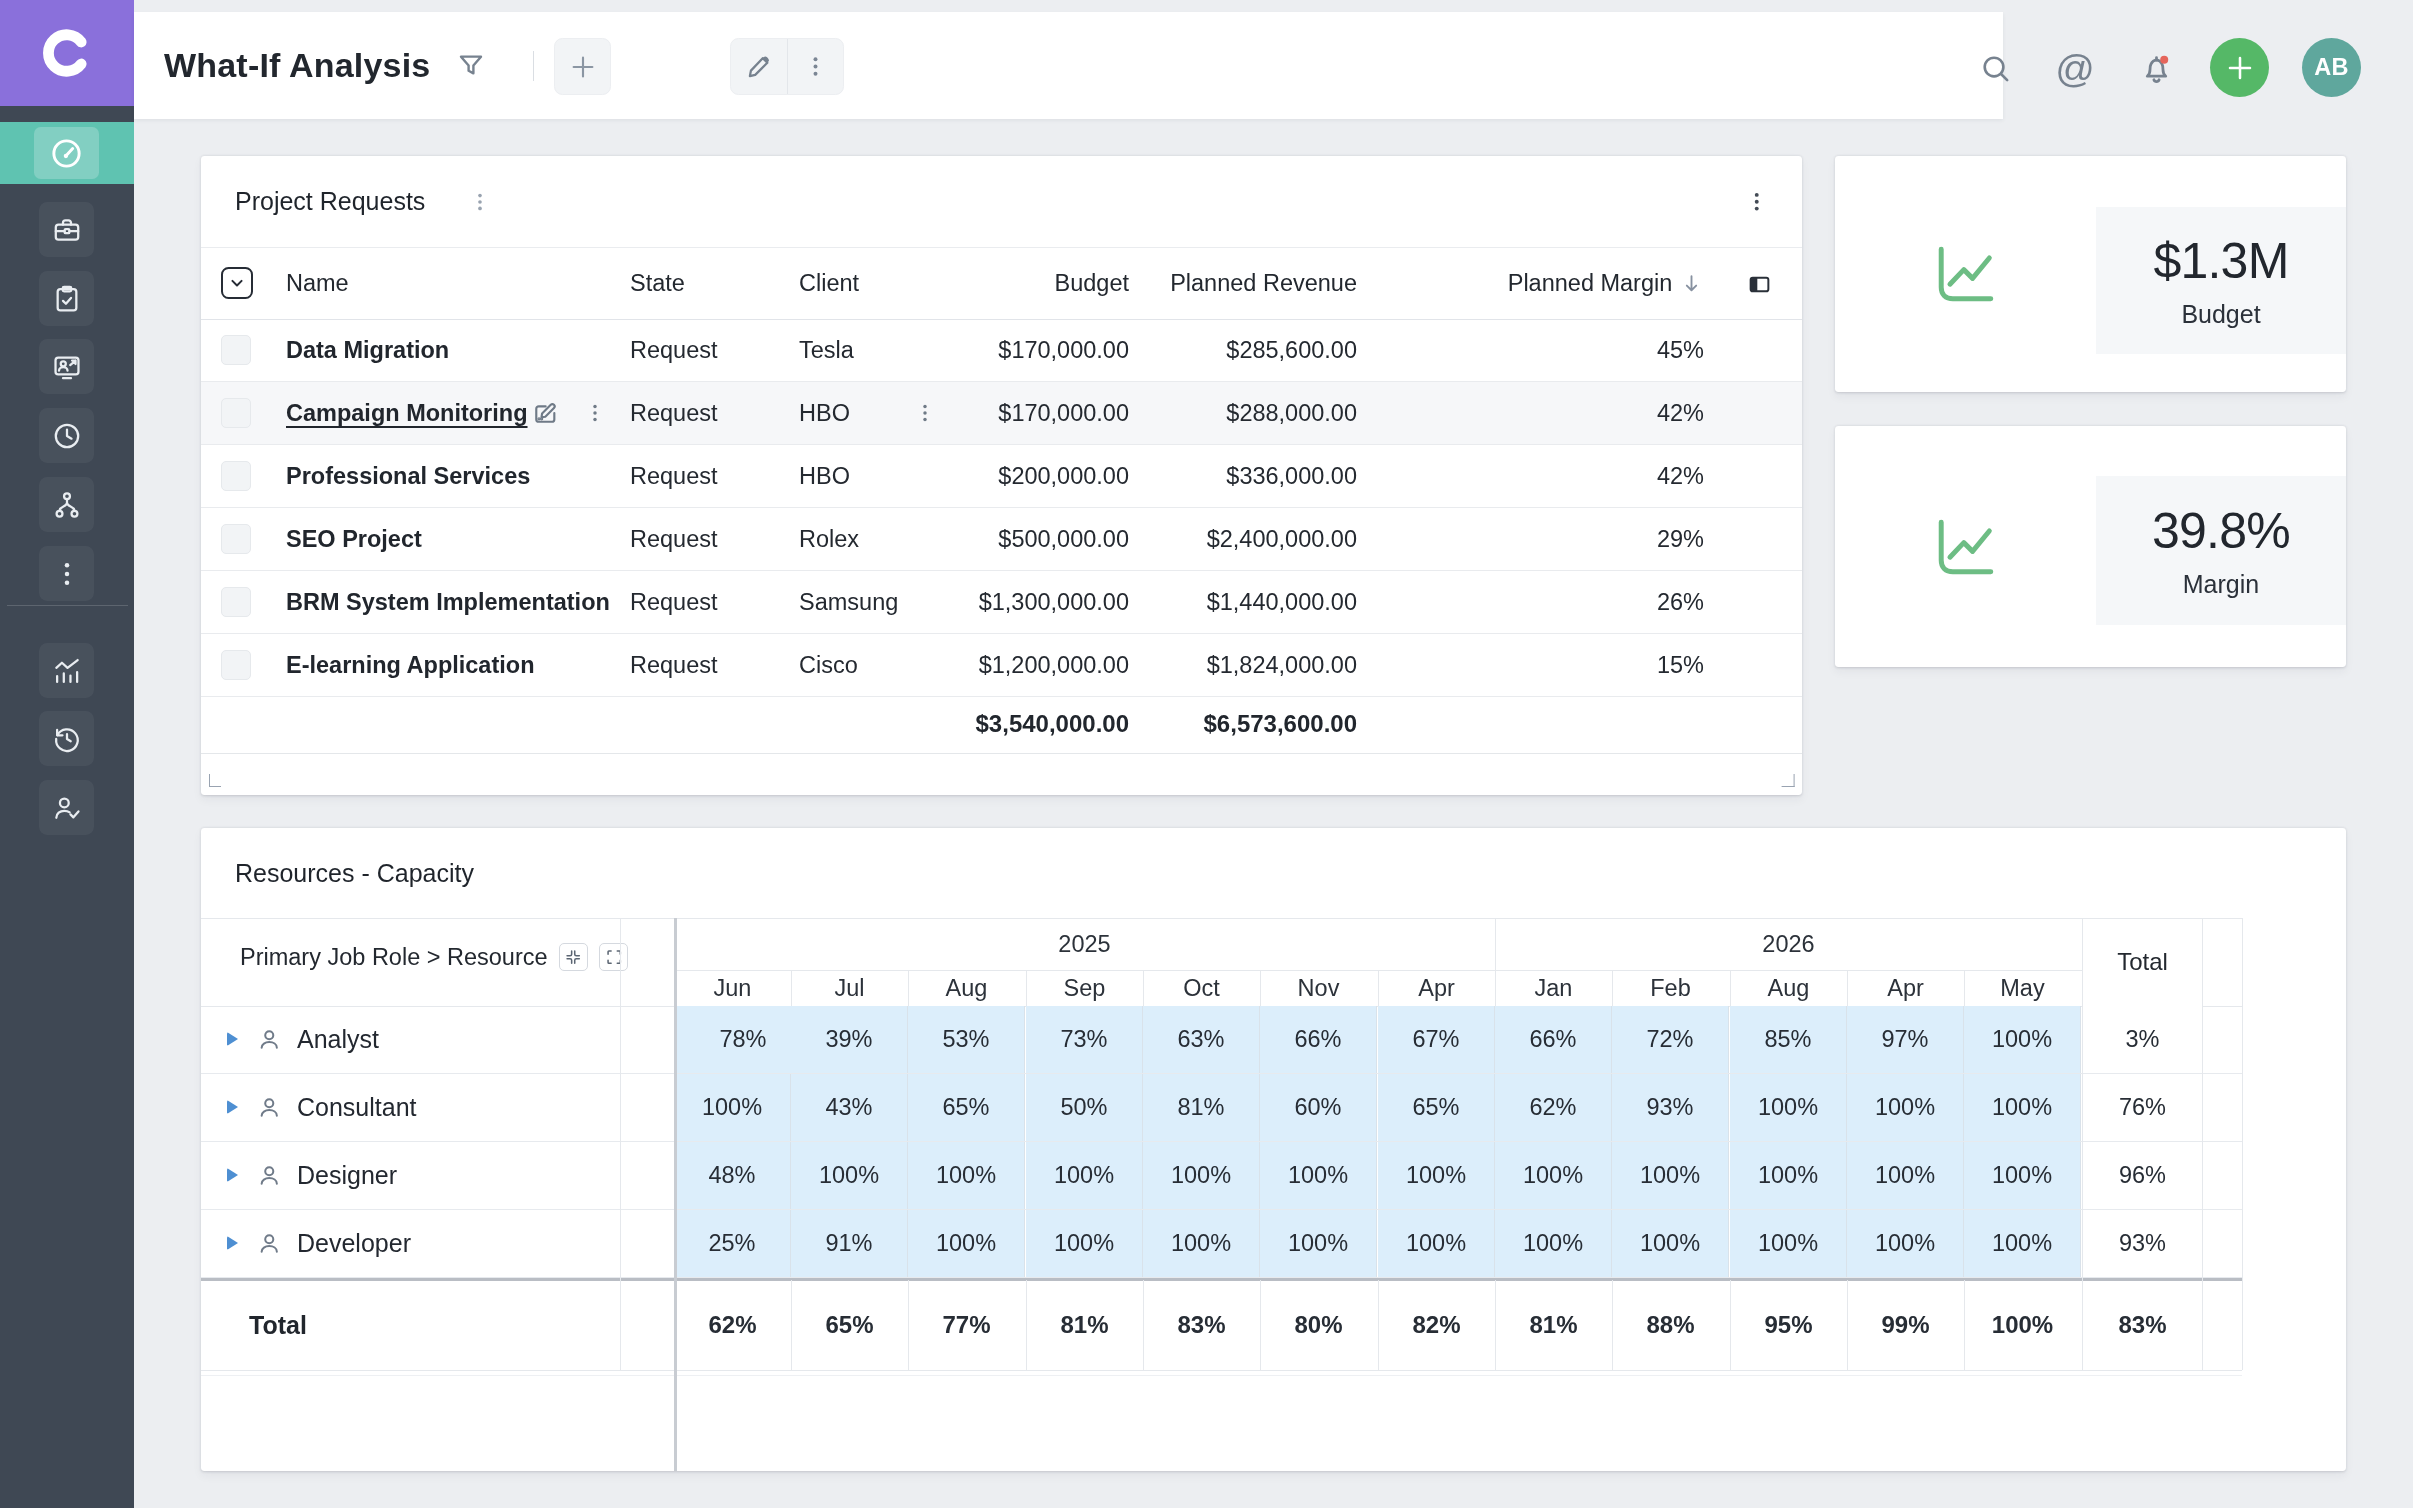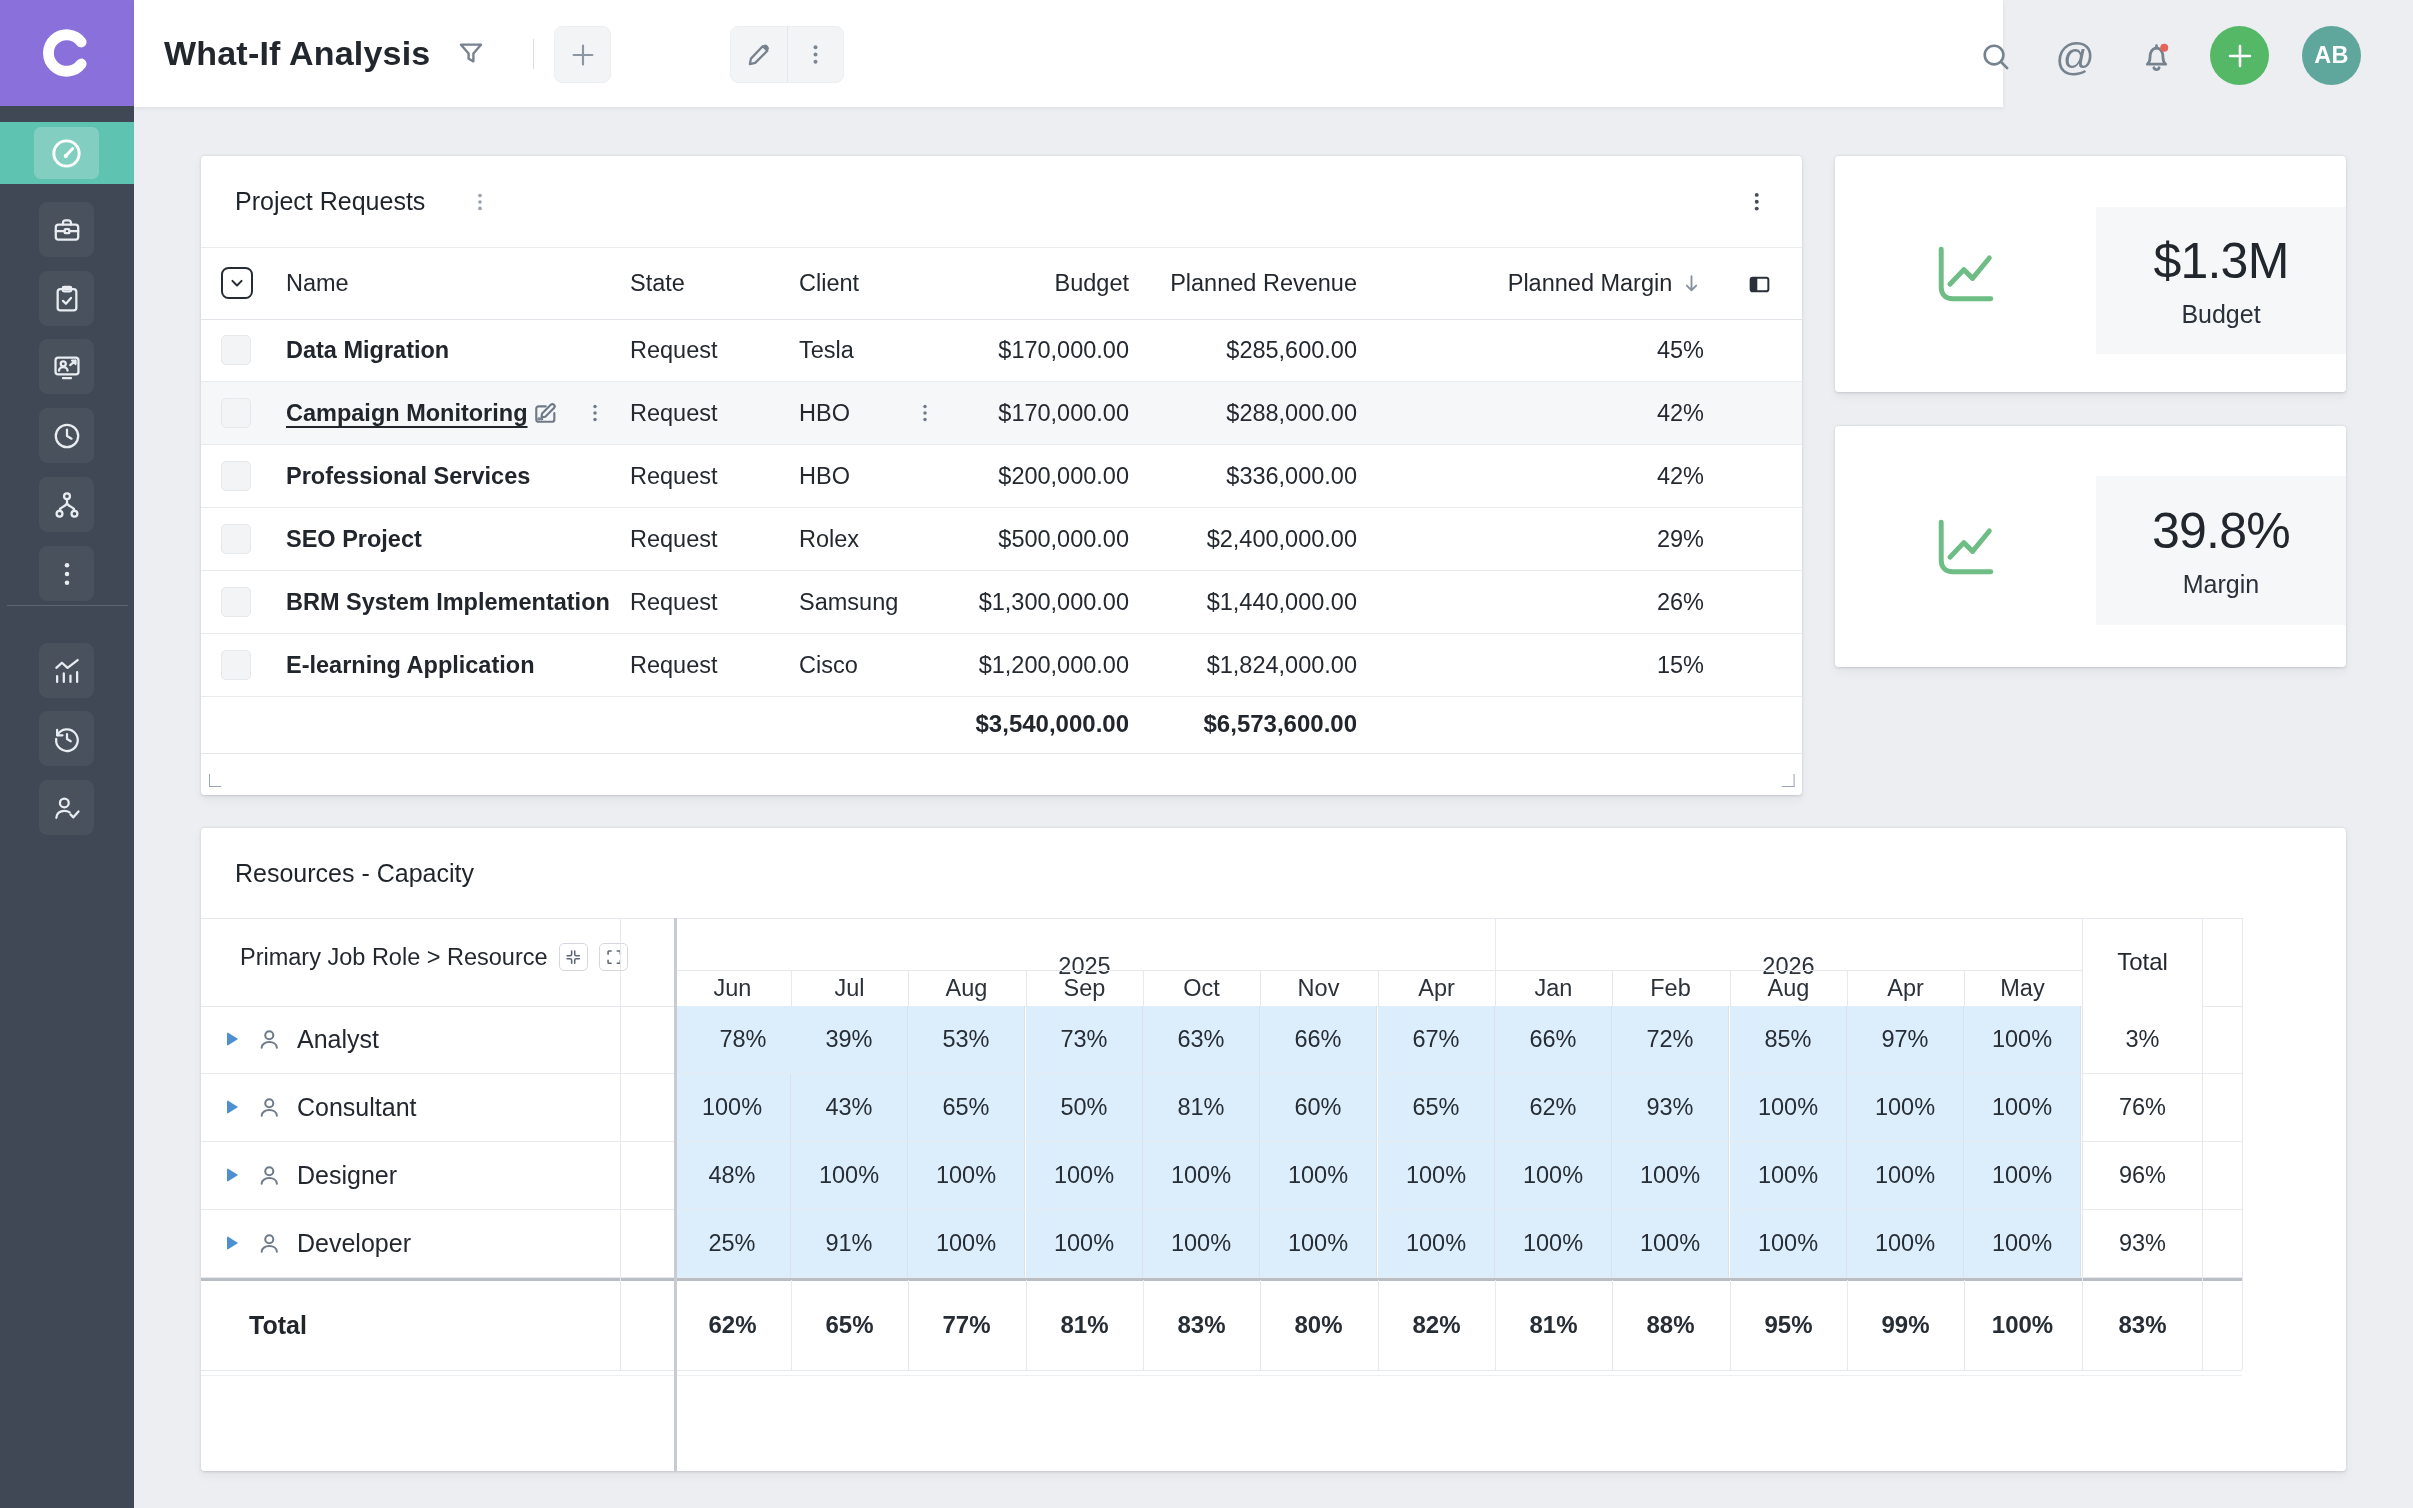--- a/index.html
+++ b/index.html
@@ -9,21 +9,21 @@
 
   
   #sidebar { left:0; top:0; width:134px; height:1508px; background:#3f4854; }
   #logo-block { left:0; top:0; width:134px; height:106px; background:#8a70db; display:flex; align-items:center; justify-content:center; }
   .nav-active-strip { left:0; top:122px; width:134px; height:62px; background:#5fc3b1; }
   .nav-active-inner { left:34px; top:127px; width:65px; height:52px; background:#82cfc2; border-radius:6.7px; display:flex; align-items:center; justify-content:center; }
   .nav-btn { width:55px; height:55px; left:39px; border-radius:8.4px; background:rgba(255,255,255,0.05); display:flex; align-items:center; justify-content:center; }
   .side-divider { left:6.7px; top:605px; width:121px; height:0.8px; background:rgba(255,255,255,0.16); }
 
   
-  #topbar { left:134px; top:0; width:1869px; height:107px; background:#ffffff; box-shadow:0 1.7px 4.2px rgba(30,40,55,0.07); z-index:5; }
+  #topbar { left:134px; top:12px; width:1869px; height:107px; background:#ffffff; box-shadow:0 1.7px 4.2px rgba(30,40,55,0.07); z-index:5; }
   #page-title { left:30px; top:0; height:107px; display:flex; align-items:center; font-size:34px; font-weight:700; color:#22272e; letter-spacing:0.2px; }
   #filter-btn { left:318px; top:35px; width:37px; height:37px; display:flex; align-items:center; justify-content:center; }
   #tb-divider { left:399px; top:39px; width:0.8px; height:30px; background:#dadee3; }
   .tb-btn { top:26px; width:57px; height:57px; background:#f2f4f6; border:0.8px solid #eceef1; border-radius:8.4px; display:flex; align-items:center; justify-content:center; }
   #add-btn { left:420px; }
   #edit-group { left:596px; top:26px; width:114px; height:57px; background:#f2f4f6; border:0.8px solid #eceef1; border-radius:8.4px; display:flex; }
   #edit-group .half { width:57px; height:55px; display:flex; align-items:center; justify-content:center; }
   #edit-group .half + .half { border-left:0.8px solid #e3e6ea; }
   .tb-right-icon { top:34px; width:44px; height:44px; display:flex; align-items:center; justify-content:center; }
   #search-btn { left:1839px; }
@@ -81,21 +81,21 @@
   .kpi-value { font-size:50px; font-weight:400; color:#22272e; letter-spacing:-0.8px; }
   .kpi-label { font-size:25px; color:#2b313a; margin-top:10px; }
 
   
   #cap-title { left:34px; top:0; height:90px; display:flex; align-items:center; }
   #cap-grid { left:0; top:90px; width:2041px; height:553px; font-size:23.5px; }
   .cap-h { position:absolute; left:0; height:0.8px; background:#e5e8ec; }
   .cap-v { position:absolute; top:0; width:0.8px; background:#e5e8ec; }
   #cap-left-header { position:absolute; left:39px; top:0; height:78px; display:flex; align-items:center; gap:11.7px; font-size:23.5px; color:#23282f; white-space:nowrap; }
   .mini-btn { width:28.5px; height:28.5px; border:0.8px solid #d5d9df; border-radius:5px; display:flex; align-items:center; justify-content:center; background:#fff; }
-  .year-label { position:absolute; top:0; height:52px; display:flex; align-items:center; justify-content:center; font-size:23.5px; color:#2c323a;margin-top:22px; }
+  .year-label { position:absolute; top:0; height:52px; display:flex; align-items:center; justify-content:center; font-size:23.5px; color:#2c323a; }
   .month-label { position:absolute; top:52px; height:36px; display:flex; align-items:center; justify-content:center; font-size:23.5px; color:#2c323a; }
   #cap-total-header { position:absolute; top:0; height:88px; display:flex; align-items:center; justify-content:center; font-size:24px; color:#23282f; }
   .cap-row { position:absolute; left:0; width:2041px; height:68px; border-bottom:0.8px solid #e7eaee; }
   .cap-row .role { position:absolute; left:96px; top:0; height:100%; display:flex; align-items:center; font-size:25px; color:#232830; }
   .cap-tri { position:absolute; left:26px; top:50%; margin-top:-7.5px; width:0; height:0; border-left:11.7px solid #4e8fd2; border-top:7.5px solid transparent; border-bottom:7.5px solid transparent; border-radius:1.7px; }
   .cap-person { position:absolute; left:54px; top:50%; margin-top:-14.2px; }
   .cap-cell { position:absolute; top:0; height:100%; display:flex; align-items:center; justify-content:center; background:#dceefb; border-right:0.8px solid #d9e2ea; color:#272d35; }
   .cap-cell.total { background:#ffffff; border-right:none; }
   #cap-thick { position:absolute; left:0; width:2041px; height:2.5px; background:#b9bdc4; }
   #cap-total-row { position:absolute; left:0; width:2041px; height:90px; font-weight:700; }

